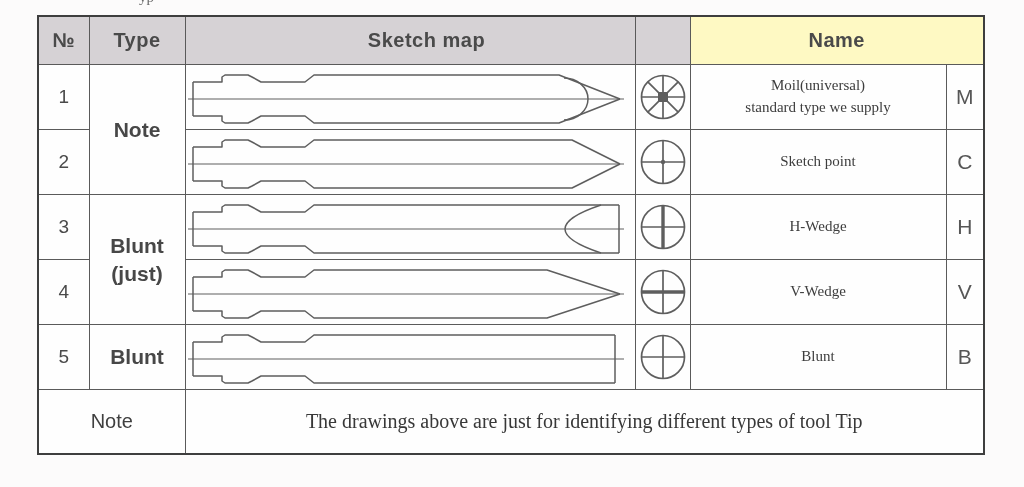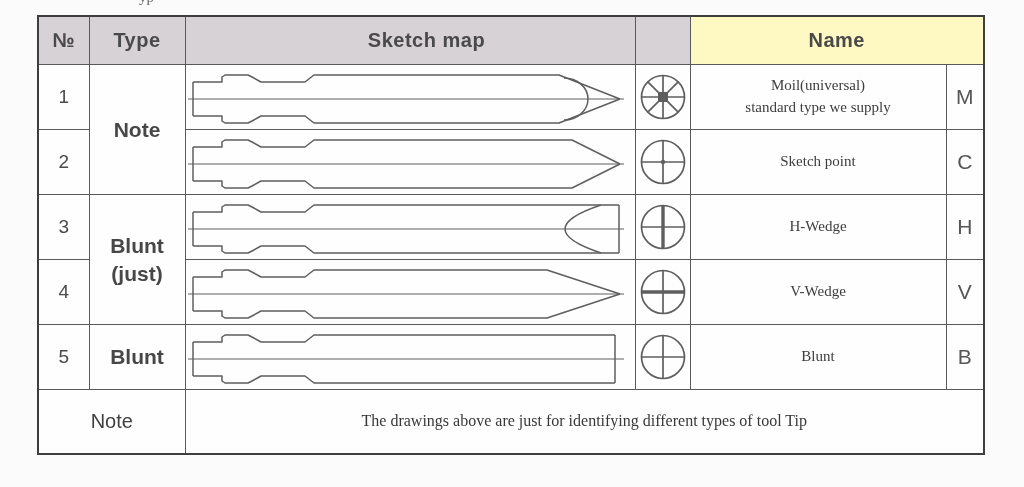--- a/index.html
+++ b/index.html
@@ -37,21 +37,21 @@
   .sketch-slot{height:63px;display:flex;align-items:center;justify-content:flex-start;padding-left:2px;}
   .section-slot{height:63px;display:flex;align-items:center;justify-content:center;}
   .name-cell{
     font-family:"Liberation Serif",serif;
     font-size:15px;color:#3d3d3d;line-height:1.45;
   }
   .code-cell{font-size:21px;color:#565656;}
   .note-label{font-size:20px;font-weight:normal;color:#3f3f3f;}
   .note-text{
     font-family:"Liberation Serif",serif;
-    font-size:16px;color:#383838;
+    font-size:20px;color:#383838;
     text-align:left;padding-left:13px;
   }
 </style>
 </head>
 <body>
 
 <div class="crop-fragment">yp</div>
 
 <table class="doc-table">
   <colgroup>

